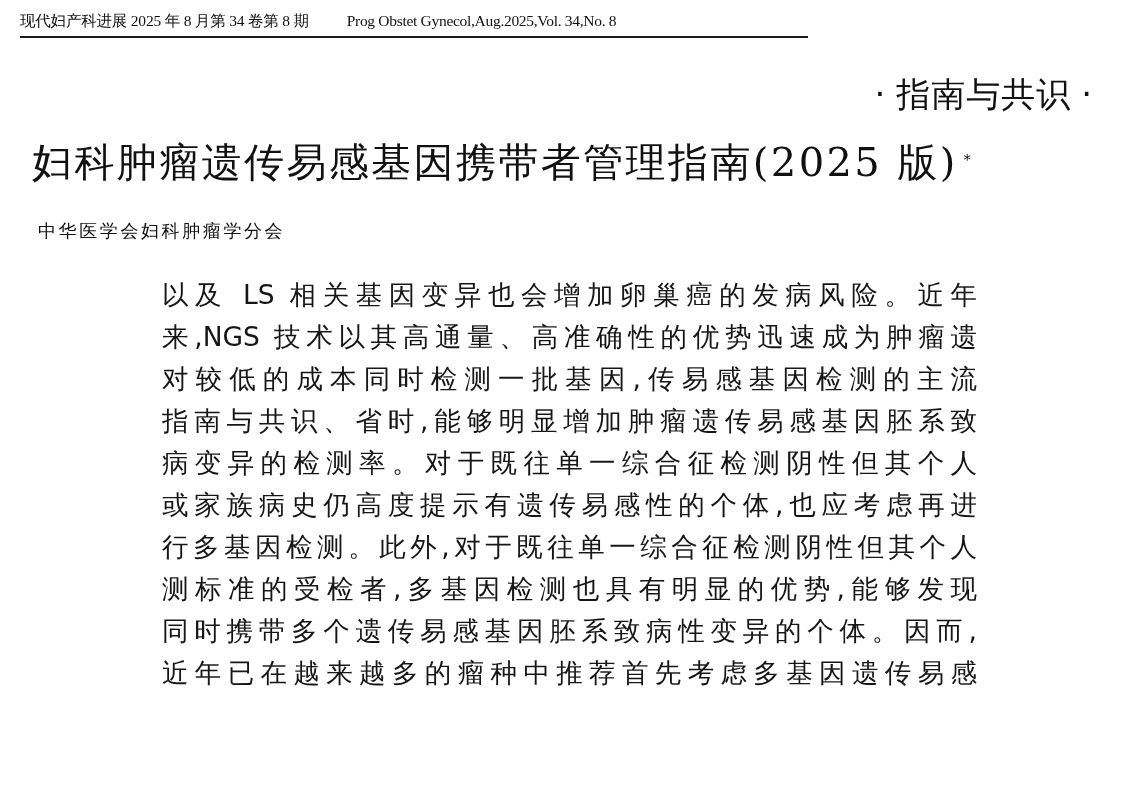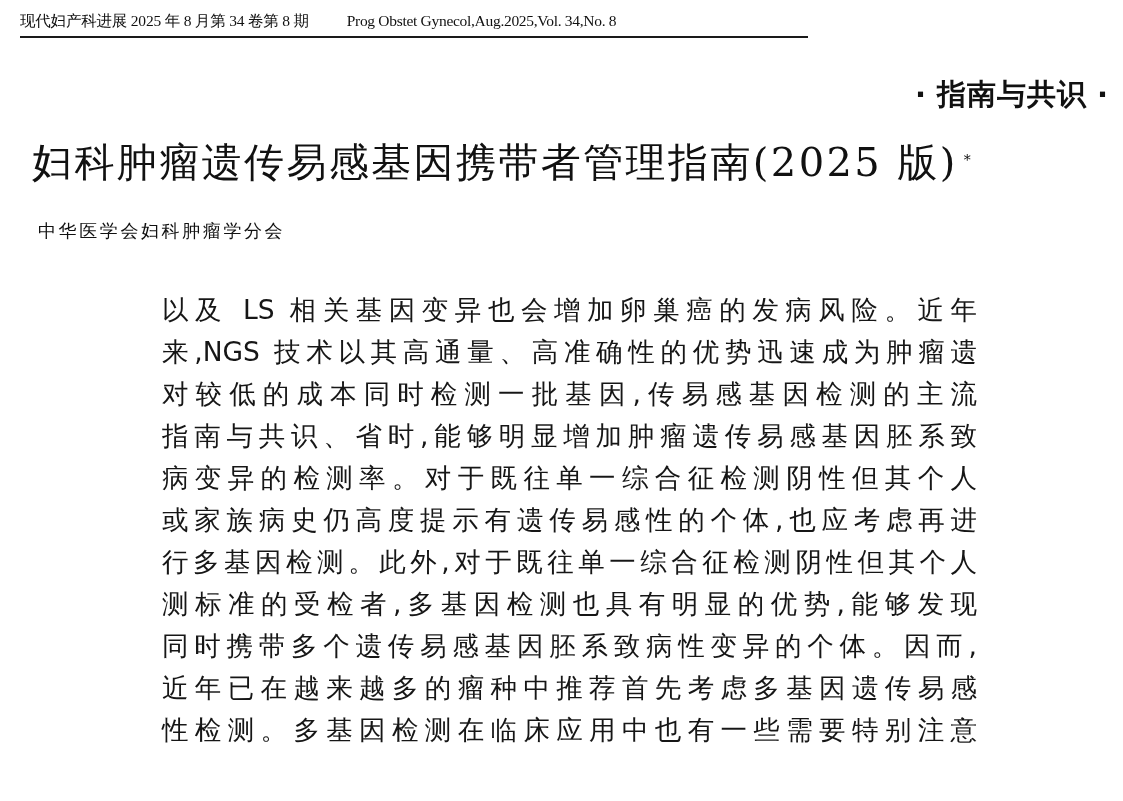--- a/index.html
+++ b/index.html
@@ -29,25 +29,25 @@
       letter-spacing: -0.2px;
     }
     .running-header .cn { }
     .running-header .en {
       margin-left: 38px;
       font-family: "Liberation Serif", serif;
       letter-spacing: -0.3px;
     }
     .section-tag {
       position: absolute;
-      right: 4px;
+      right: 20px;
       top: 74px;
       font-family: "DejaVu Sans", "Liberation Sans", sans-serif;
-      font-weight: bold;
-      font-size: 29px;
+      font-weight: normal;
+      font-size: 34px;
       line-height: 40px;
       letter-spacing: 1px;
       white-space: nowrap;
     }
     .section-tag .dot {
       display: inline-block;
       margin: 0 10px;
     }
     .title {
       position: absolute;
@@ -77,21 +77,20 @@
       line-height: 26px;
       letter-spacing: 2.6px;
       white-space: nowrap;
       margin-left: 16px;
     }
     .body-text {
       position: absolute;
       left: 162px;
       top: 274px;
       width: 815px;
-      margin-top: 15px;
     }
     .body-line {
       display: block;
       height: 42px;
       font-family: "DejaVu Sans", "Liberation Sans", sans-serif;
       font-size: 26.5px;
       line-height: 42px;
       white-space: nowrap;
       text-align: justify;
       text-align-last: justify;
@@ -119,14 +118,13 @@
   <span class="body-line">以及 LS 相关基因变异也会增加卵巢癌的发病风险。近年</span>
   <span class="body-line">来,NGS 技术以其高通量、高准确性的优势迅速成为肿瘤遗</span>
   <span class="body-line">对较低的成本同时检测一批基因,传易感基因检测的主流</span>
   <span class="body-line">指南与共识、省时,能够明显增加肿瘤遗传易感基因胚系致</span>
   <span class="body-line">病变异的检测率。对于既往单一综合征检测阴性但其个人</span>
   <span class="body-line">或家族病史仍高度提示有遗传易感性的个体,也应考虑再进</span>
   <span class="body-line">行多基因检测。此外,对于既往单一综合征检测阴性但其个人</span>
   <span class="body-line">测标准的受检者,多基因检测也具有明显的优势,能够发现</span>
   <span class="body-line">同时携带多个遗传易感基因胚系致病性变异的个体。因而,</span>
   <span class="body-line">近年已在越来越多的瘤种中推荐首先考虑多基因遗传易感</span>
-  <span class="body-line">性检测。多基因检测在临床应用中也有一些需要特别注意</span>
 </main>
 
 </body></html>

